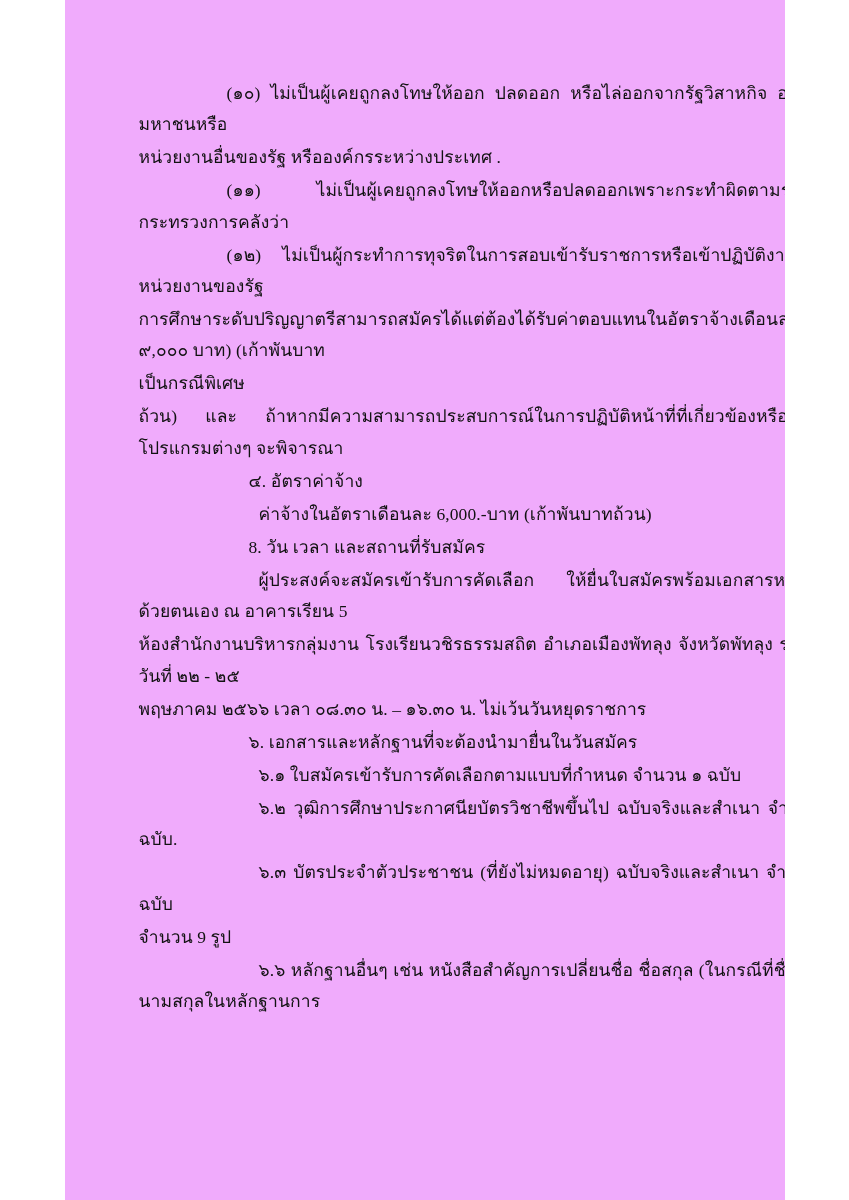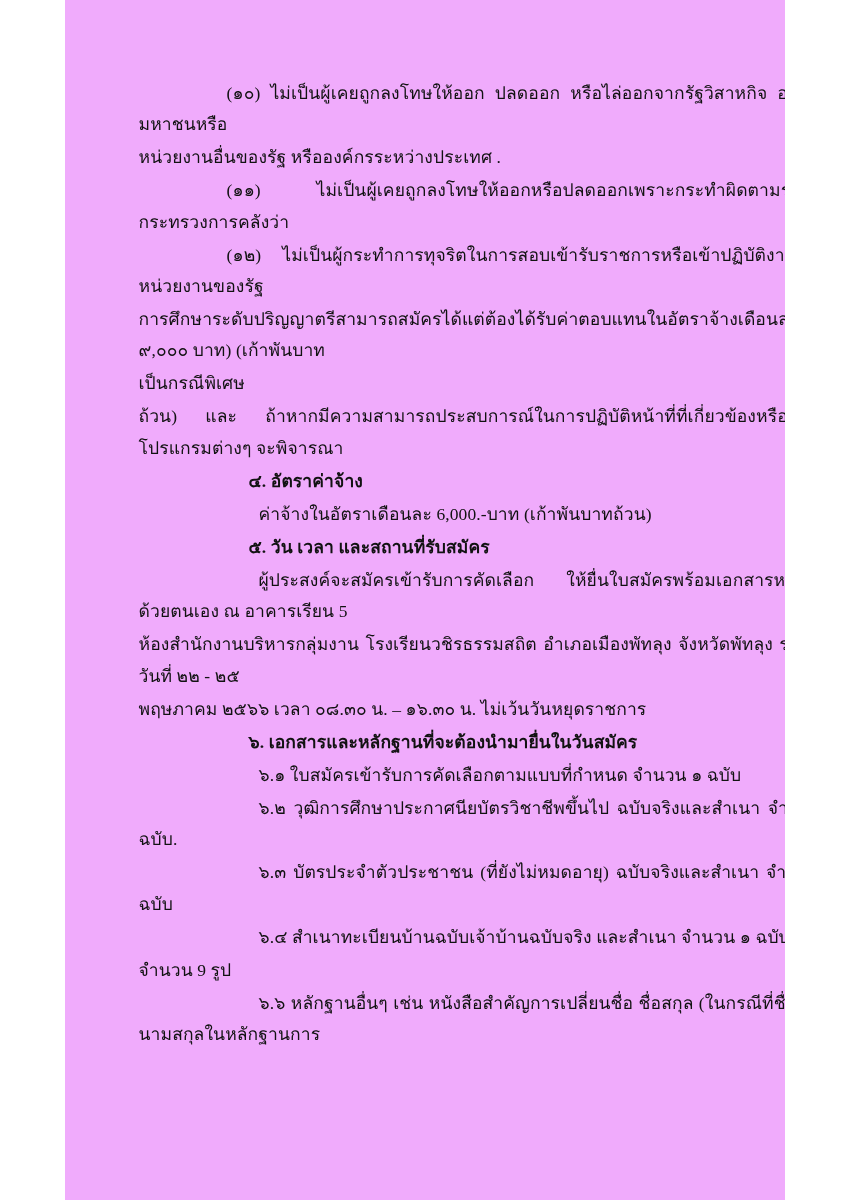--- a/index.html
+++ b/index.html
@@ -31,21 +31,21 @@
     line-height: 1.78;
     text-align: justify;
     text-justify: inter-word;
     color: #121212;
     letter-spacing: 0.1px;
   }
   .indent-2 { text-indent: 88px; }
   .indent-3 { text-indent: 120px; }
   .noindent { text-indent: 0; }
   .heading {
-    font-weight: bold;
+    font-weight: normal;
     text-indent: 110px;
     margin: 0 0 2px 0;
   }
 </style>
 </head>
 <body>
 
 <div class="page">
   <div class="content">
 
@@ -53,27 +53,26 @@
     <p class="noindent">หน่วยงานอื่นของรัฐ หรือองค์กรระหว่างประเทศ .</p>
     <p class="indent-2">(๑๑) ไม่เป็นผู้เคยถูกลงโทษให้ออกหรือปลดออกเพราะกระทำผิดตามระเบียบ กระทรวงการคลังว่า</p>
     <p class="indent-2">(๑๒) ไม่เป็นผู้กระทำการทุจริตในการสอบเข้ารับราชการหรือเข้าปฏิบัติงาน ในหน่วยงานของรัฐ</p>
     <p class="noindent">การศึกษาระดับปริญญาตรีสามารถสมัครได้แต่ต้องได้รับค่าตอบแทนในอัตราจ้างเดือนละ ๙,๐๐๐ บาท) (เก้าพันบาท</p>
     <p class="noindent">เป็นกรณีพิเศษ</p>
     <p class="noindent">ถ้วน) และ ถ้าหากมีความสามารถประสบการณ์ในการปฏิบัติหน้าที่ที่เกี่ยวข้องหรือการใช้โปรแกรมต่างๆ จะพิจารณา</p>
 
     <p class="heading">๔. อัตราค่าจ้าง</p>
     <p class="indent-3">ค่าจ้างในอัตราเดือนละ 6,000.-บาท (เก้าพันบาทถ้วน)</p>
 
-    <p class="heading">๕. วัน เวลา และสถานที่รับสมัคร</p>
+    <p class="heading">8. วัน เวลา และสถานที่รับสมัคร</p>
     <p class="indent-3">ผู้ประสงค์จะสมัครเข้ารับการคัดเลือก ให้ยื่นใบสมัครพร้อมเอกสารหลักฐานด้วยตนเอง ณ อาคารเรียน 5</p>
     <p class="noindent">ห้องสำนักงานบริหารกลุ่มงาน โรงเรียนวชิรธรรมสถิต อำเภอเมืองพัทลุง จังหวัดพัทลุง ระหว่าง วันที่ ๒๒ - ๒๕</p>
     <p class="noindent">พฤษภาคม ๒๕๖๖ เวลา ๐๘.๓๐ น. – ๑๖.๓๐ น. ไม่เว้นวันหยุดราชการ</p>
 
     <p class="heading">๖. เอกสารและหลักฐานที่จะต้องนำมายื่นในวันสมัคร</p>
     <p class="indent-3">๖.๑ ใบสมัครเข้ารับการคัดเลือกตามแบบที่กำหนด จำนวน ๑ ฉบับ</p>
     <p class="indent-3">๖.๒ วุฒิการศึกษาประกาศนียบัตรวิชาชีพขึ้นไป ฉบับจริงและสำเนา จำนวน 5 ฉบับ.</p>
     <p class="indent-3">๖.๓ บัตรประจำตัวประชาชน (ที่ยังไม่หมดอายุ) ฉบับจริงและสำเนา จำนวน ๑ ฉบับ</p>
-    <p class="indent-3">๖.๔ สำเนาทะเบียนบ้านฉบับเจ้าบ้านฉบับจริง และสำเนา จำนวน ๑ ฉบับ</p>
     <p class="noindent">จำนวน 9 รูป</p>
     <p class="indent-3">๖.๖ หลักฐานอื่นๆ เช่น หนังสือสำคัญการเปลี่ยนชื่อ ชื่อสกุล (ในกรณีที่ชื่อ – ชื่อนามสกุลในหลักฐานการ</p>
 
   </div>
 </div>
 
 </body></html>

